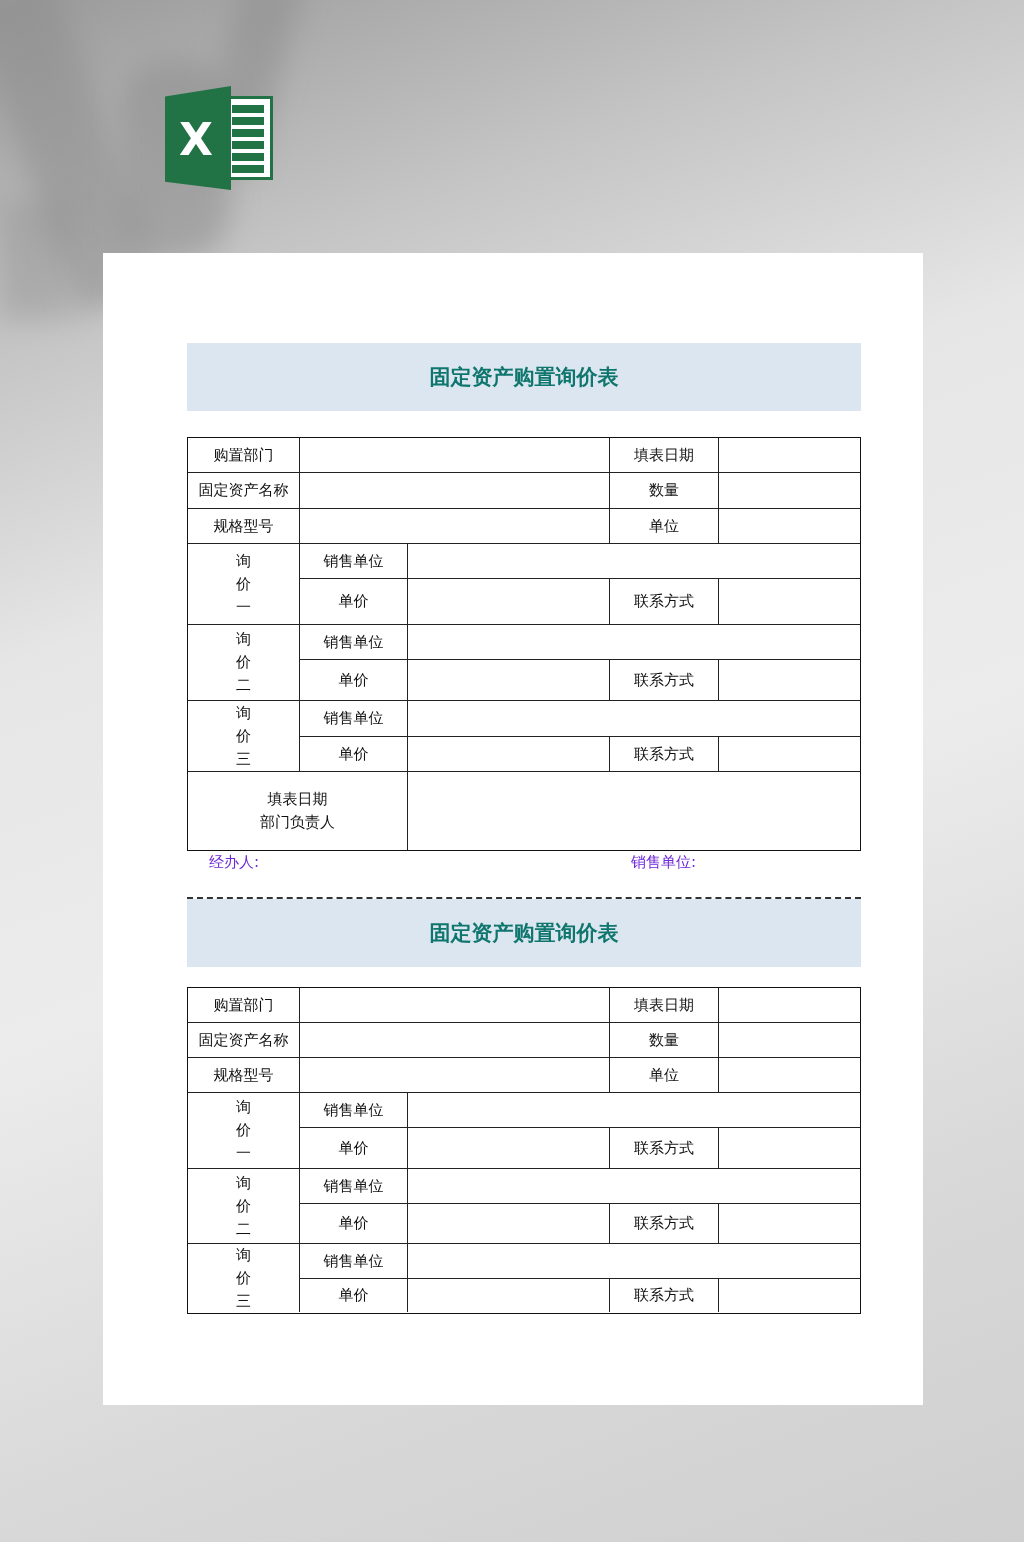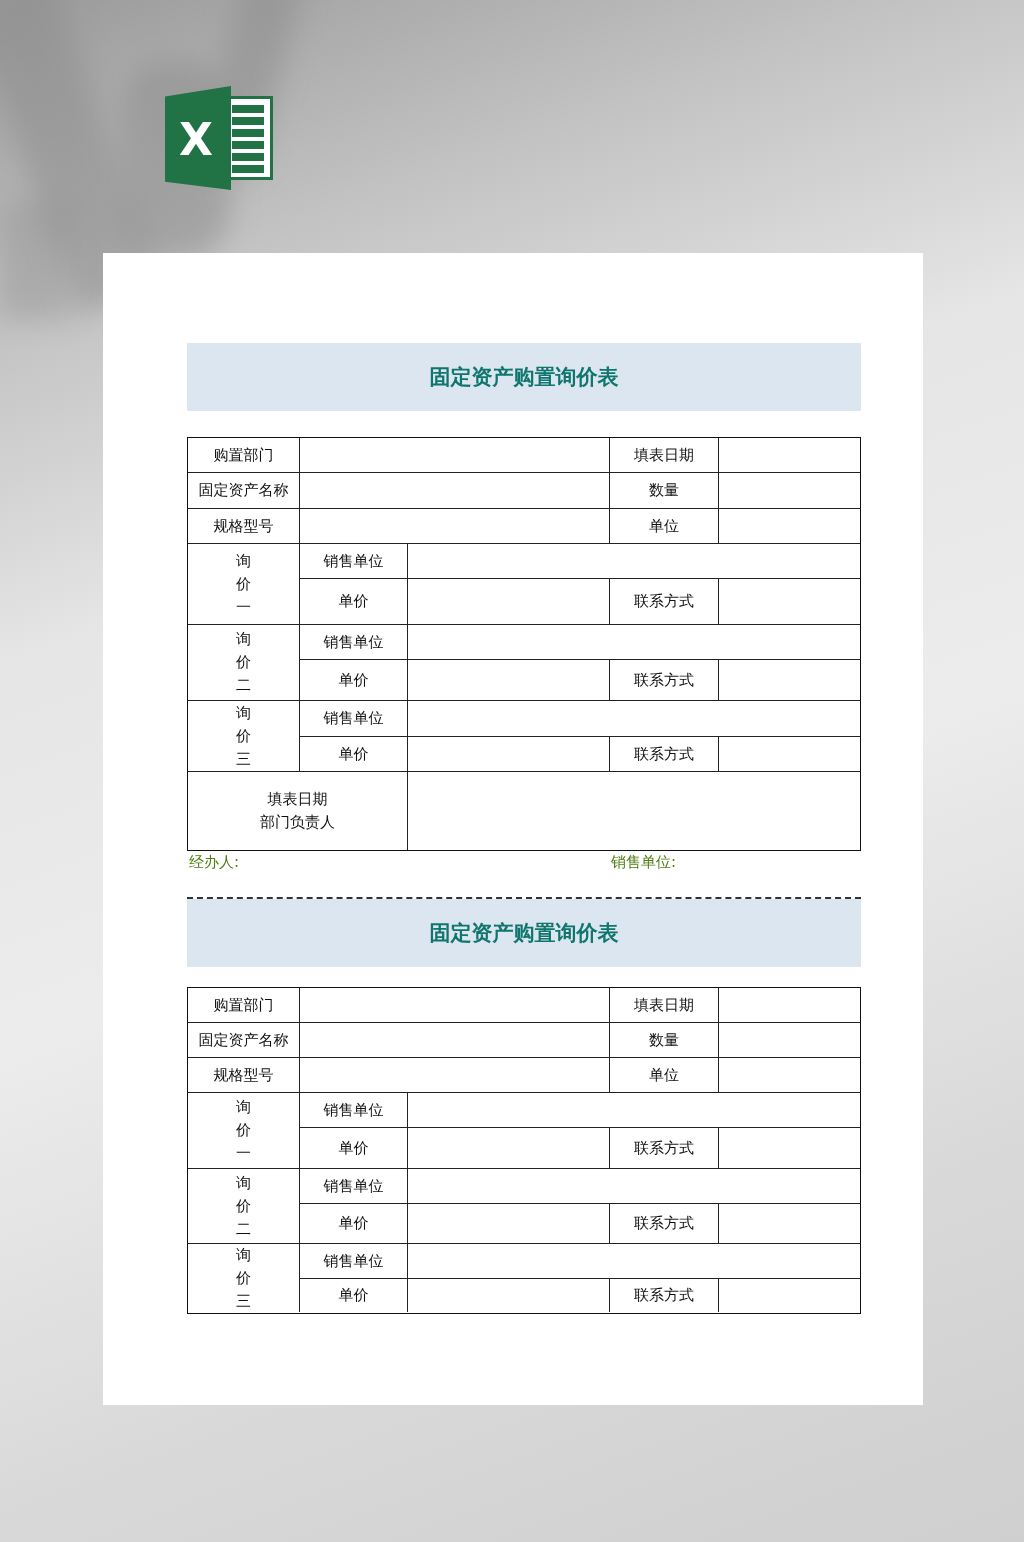--- a/index.html
+++ b/index.html
@@ -13,21 +13,21 @@
   .xl-cell{position:absolute;left:6px;width:32px;height:8px;background:#217346;}
   .xl-book{position:absolute;left:0;top:0;width:66px;height:104px;background:#217346;clip-path:polygon(0 10%,100% 0,100% 100%,0 92%);}
   .xl-x{position:absolute;left:14px;top:28px;color:#fff;font:bold 44px "DejaVu Sans",sans-serif;}
   .header-title{margin-left:36px;font-size:44px;color:#111;font-family:"DejaVu Sans",sans-serif;letter-spacing:0px;}
   .paper{position:absolute;left:103px;top:253px;width:820px;height:1152px;background:#fff;}
   .banner{position:absolute;left:84px;width:674px;height:68px;background:#dce6f0;display:flex;align-items:center;justify-content:center;font-weight:bold;font-size:21px;color:#0f766e;}
   .grid{position:absolute;left:84px;width:674px;border:1.5px solid #111;box-sizing:border-box;}
   .cell{position:absolute;border-right:1px solid #222;border-bottom:1px solid #222;box-sizing:border-box;display:flex;align-items:center;justify-content:center;font-size:15px;color:#111;text-align:center;line-height:23px;}
   .nr{border-right:none;}
   .nb{border-bottom:none;}
-  .sig{position:absolute;font-size:15px;color:#4d7c0f;}
+  .sig{position:absolute;font-size:15px;color:#6d28d9;margin-left:20px;}
   .dash{position:absolute;left:84px;width:674px;top:644px;border-top:2px dashed #333;}
   .vert{display:flex;flex-direction:column;align-items:center;}
 </style>
 </head>
 <body>
 
 <div class="shadow" style="left:20px;top:-20px;width:90px;height:330px;transform:rotate(-20deg);"></div>
 <div class="shadow" style="left:120px;top:60px;width:110px;height:200px;border-radius:50px;"></div>
 <div class="shadow" style="left:220px;top:-30px;width:60px;height:200px;transform:rotate(15deg);"></div>
 <div class="shadow" style="left:0;top:200px;width:70px;height:120px;opacity:.4;"></div>

